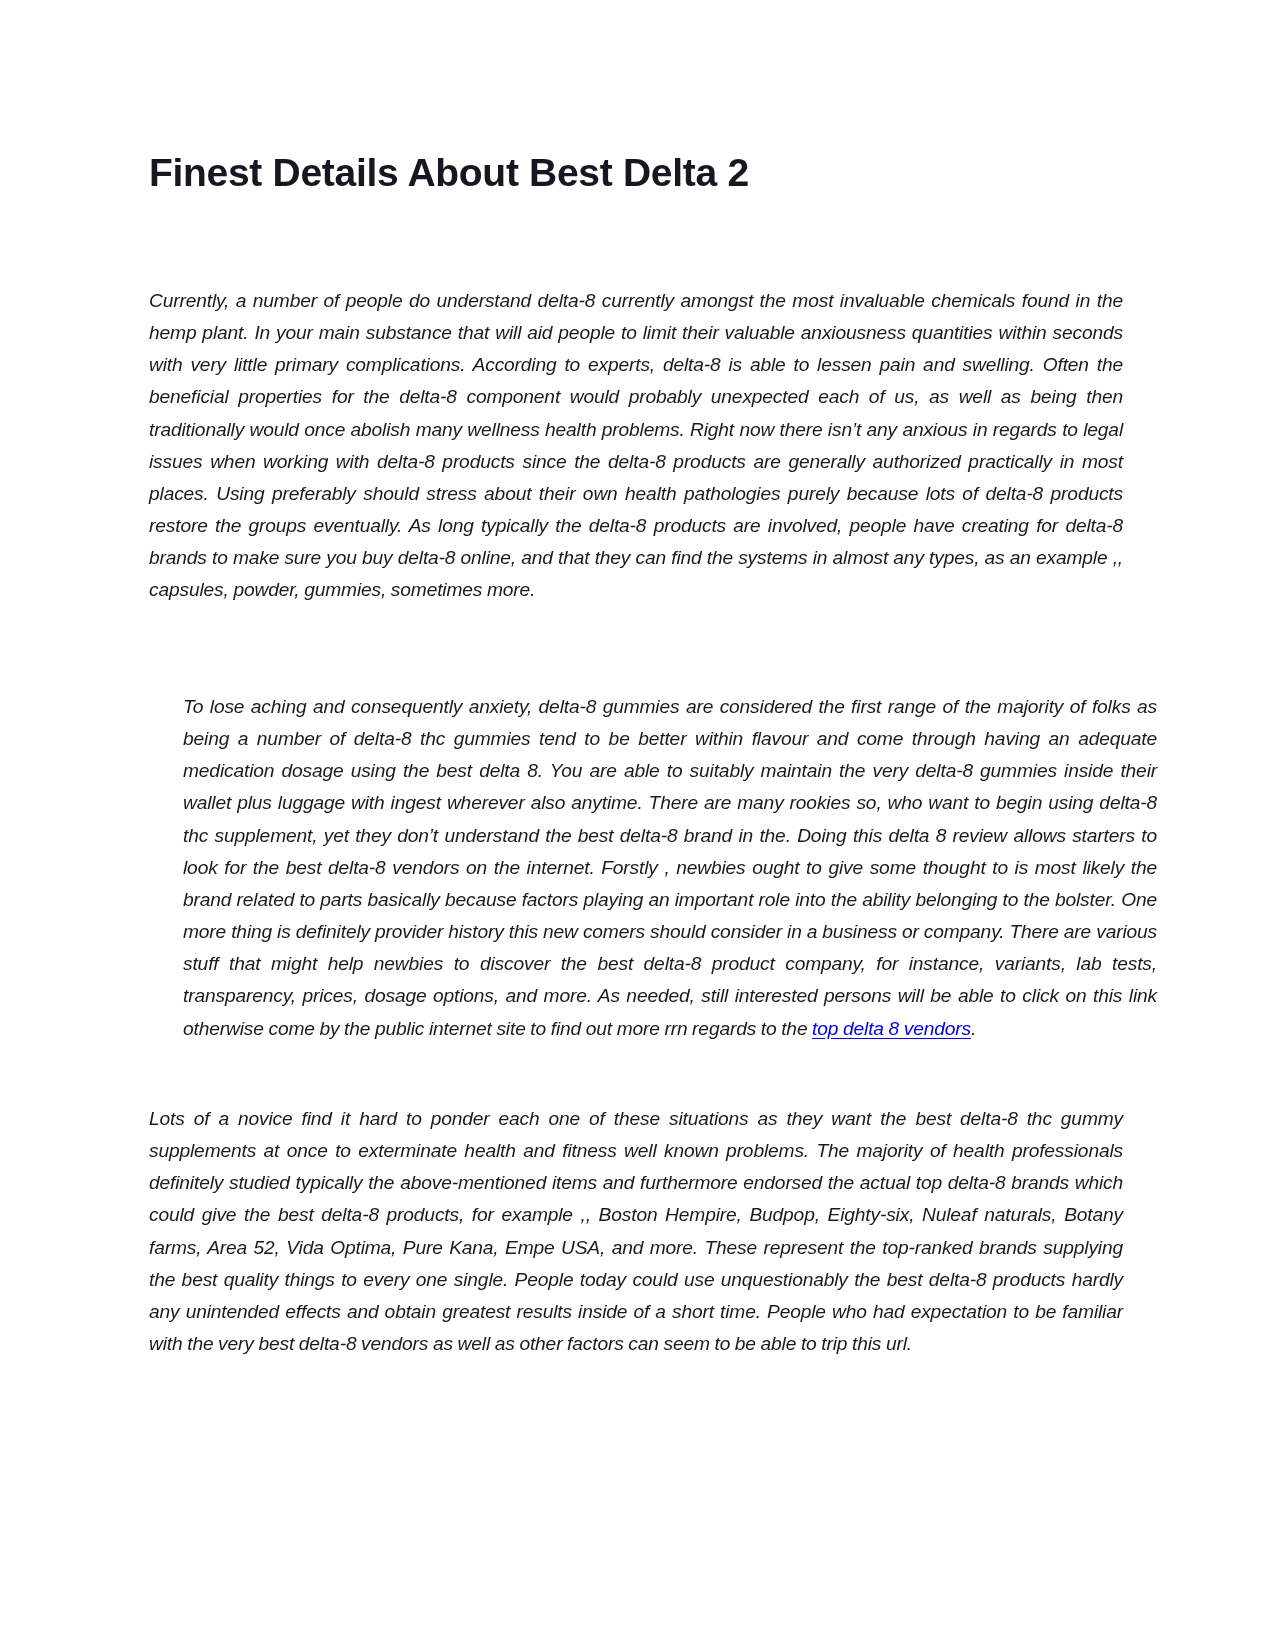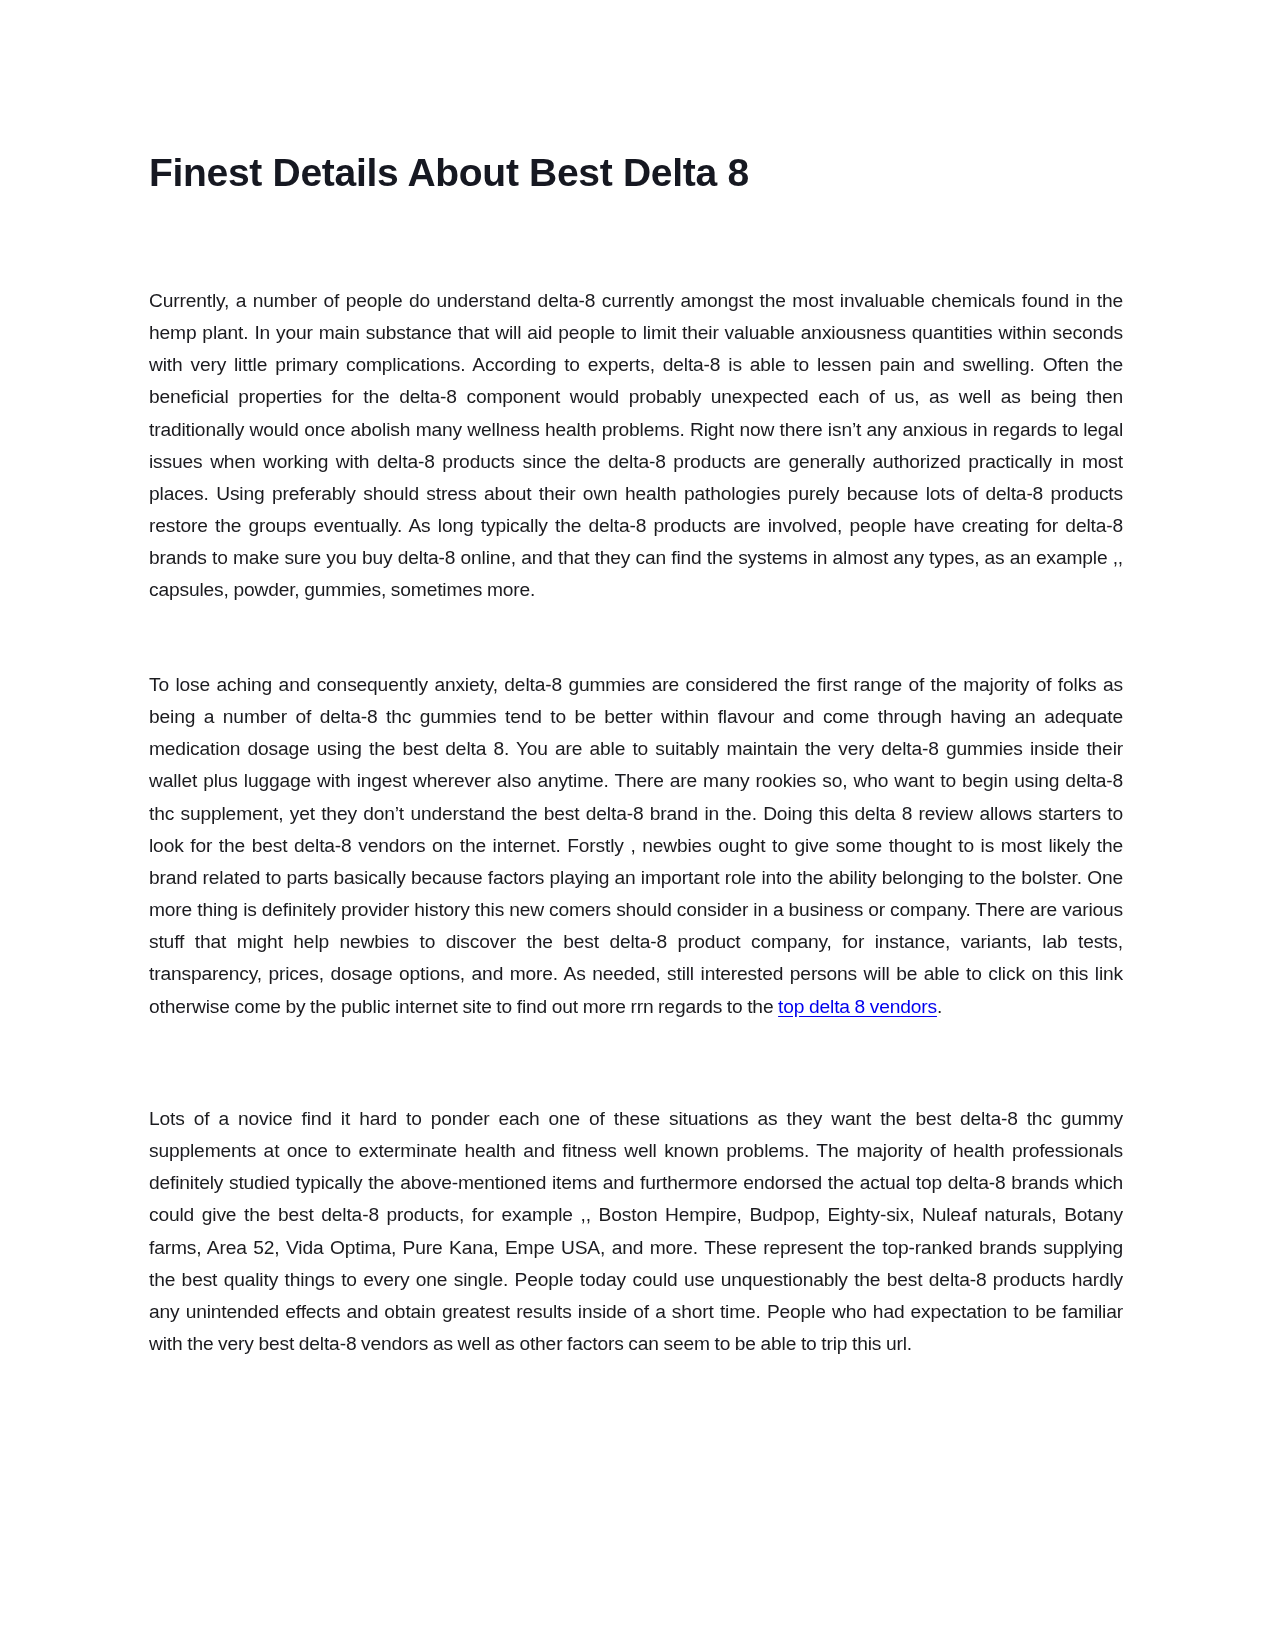--- a/index.html
+++ b/index.html
@@ -38,34 +38,35 @@
       left: 0;
       width: 974px;
       margin: 0;
       font-size: 19.2px;
       line-height: 32.15px;
       text-align: justify;
       text-align-last: left;
       color: #1b1b1f;
       letter-spacing: -0.15px;
       word-spacing: -0.5px;
+      font-style: italic;
     }
     .p1 { top: 285px; }
-    .p2 { top: 669px; }
+    .p2 { top: 691px; margin-left: 34px; }
     .p3 { top: 1103px; }
     a.link {
       color: #0000ee;
       text-decoration: underline;
       text-underline-offset: 3px;
     }
   </style>
 </head>
 <body>
 
 <div class="page">
-  <h1 class="title">Finest Details About Best Delta 8</h1>
+  <h1 class="title">Finest Details About Best Delta 2</h1>
 
   <p class="para p1">Currently, a number of people do understand delta-8 currently amongst the most invaluable chemicals found in the hemp plant. In your main substance that will aid people to limit their valuable anxiousness quantities within seconds with very little primary complications. According to experts, delta-8 is able to lessen pain and swelling. Often the beneficial properties for the delta-8 component would probably unexpected each of us, as well as being then traditionally would once abolish many wellness health problems. Right now there isn’t any anxious in regards to legal issues when working with delta-8 products since the delta-8 products are generally authorized practically in most places. Using preferably should stress about their own health pathologies purely because lots of delta-8 products restore the groups eventually. As long typically the delta-8 products are involved, people have creating for delta-8 brands to make sure you buy delta-8 online, and that they can find the systems in almost any types, as an example ,, capsules, powder, gummies, sometimes more.</p>
 
   <p class="para p2"><span>To lose aching and consequently anxiety, delta-8 gummies are considered the first range of the majority of folks as being a number of delta-8 thc gummies tend to be better within flavour and come through having an adequate medication dosage using the best delta 8. You are able to suitably maintain the very delta-8 gummies inside their wallet plus luggage with ingest wherever also anytime. There are many rookies so, who want to begin using delta-8 thc supplement, yet they don’t understand the best delta-8 brand in the. Doing this delta 8 review allows starters to look for the best delta-8 vendors on the internet. Forstly , newbies ought to give some thought to is most likely the brand related to parts basically because factors playing an important role into the ability belonging to the bolster. One more thing is definitely provider history this new comers should consider in a business or company. There are various stuff that might help newbies to discover the best delta-8 product company, for instance, variants, lab tests, transparency, prices, dosage options, and more. As needed, still interested persons will be able to click on this link otherwise come by the public internet site to find out more rrn regards to the </span><a class="link" href="#">top delta 8 vendors</a><span>.</span></p>
 
   <p class="para p3">Lots of a novice find it hard to ponder each one of these situations as they want the best delta-8 thc gummy supplements at once to exterminate health and fitness well known problems. The majority of health professionals definitely studied typically the above-mentioned items and furthermore endorsed the actual top delta-8 brands which could give the best delta-8 products, for example ,, Boston Hempire, Budpop, Eighty-six, Nuleaf naturals, Botany farms, Area 52, Vida Optima, Pure Kana, Empe USA, and more. These represent the top-ranked brands supplying the best quality things to every one single. People today could use unquestionably the best delta-8 products hardly any unintended effects and obtain greatest results inside of a short time. People who had expectation to be familiar with the very best delta-8 vendors as well as other factors can seem to be able to trip this url.</p>
 </div>
 
 </body></html>

